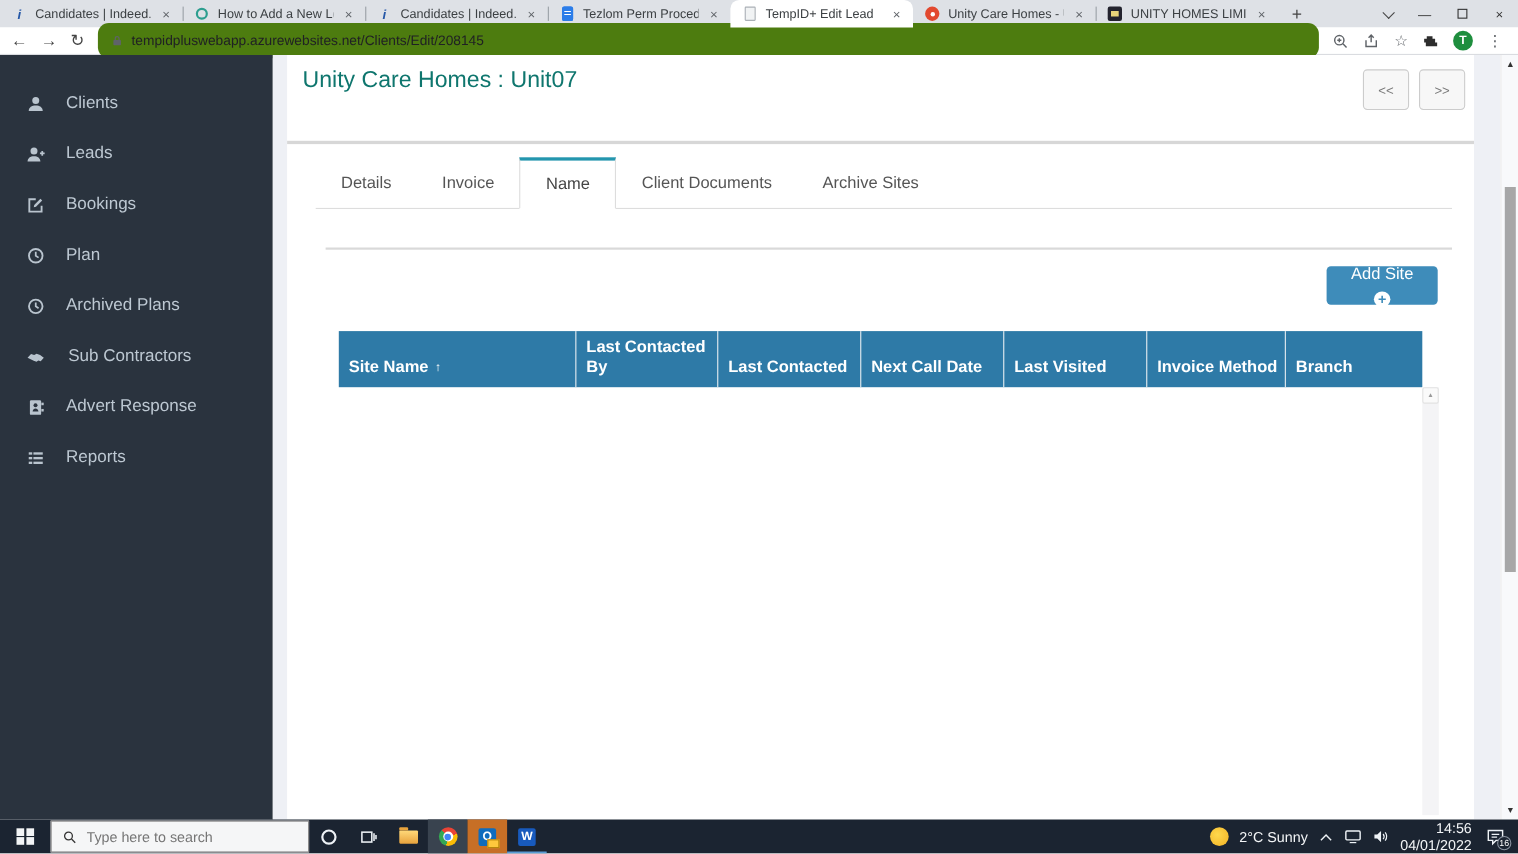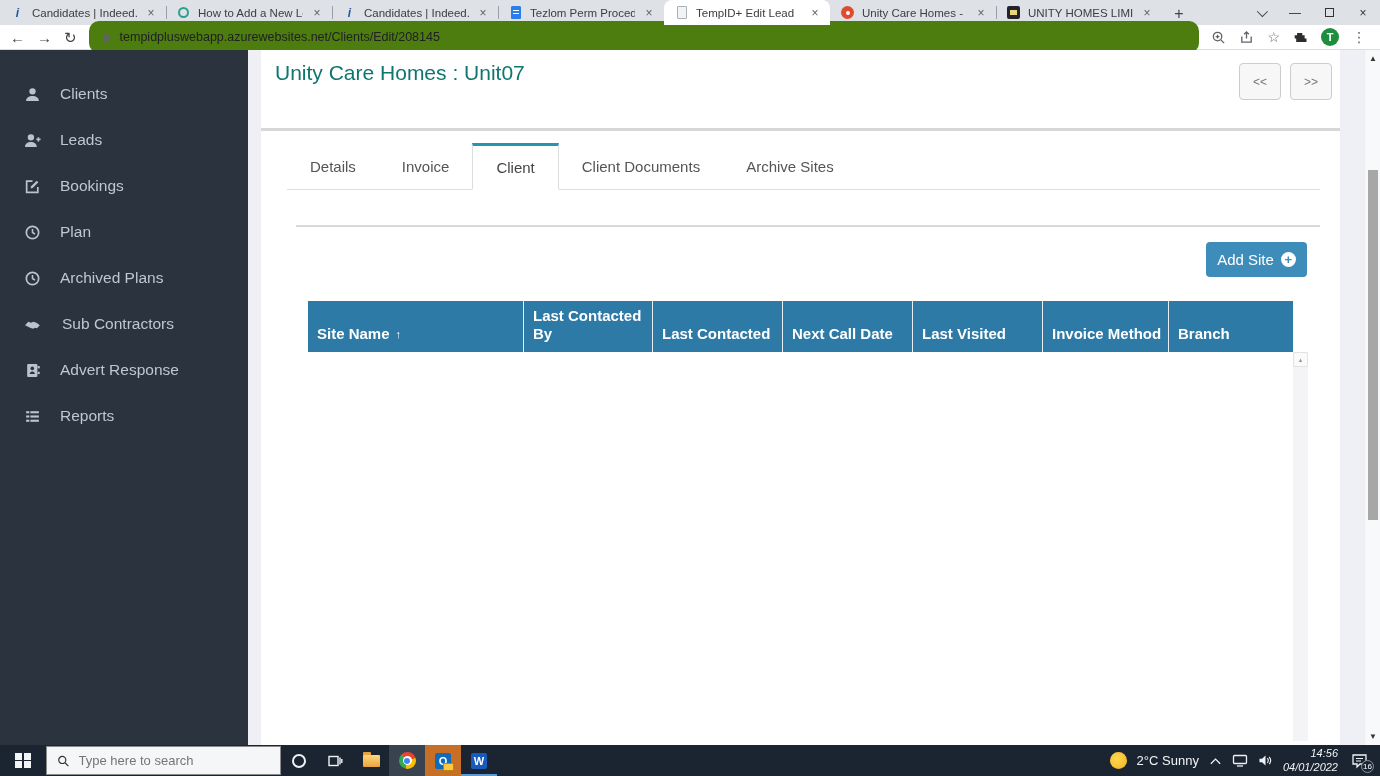--- a/index.html
+++ b/index.html
@@ -57,21 +57,21 @@
   .pager { position:absolute; top:13px; right:32px; display:flex; gap:9px; }
   .pager button { width:42px; height:37px; background:#f7f7f7; border:1px solid #ccc; border-radius:4px;
                   color:#777; font-size:12px; font-family:inherit; cursor:pointer; }
   .divider1 { position:absolute; top:78px; left:13px; right:24px; height:3px; background:#d7d7d7; }
   .tabnav { position:absolute; top:93px; left:39px; right:44px; height:47px; display:flex; border-bottom:1px solid #ddd; }
   .tn-item { padding:0 23px; display:flex; align-items:center; font-size:15px; color:#555; cursor:pointer; }
   .tn-item.active { background:#fff; border:1px solid #ddd; border-top:3px solid #2496ae; border-bottom:1px solid #fff;
                     margin-bottom:-1px; color:#444; }
   .divider2 { position:absolute; top:175px; left:48px; right:44px; height:2px; background:#d9d9d9; }
   .addsite { position:absolute; top:192px; left:958px; width:101px; height:35px; background:#3e8cba; border:none; border-radius:4px;
-             color:#fff; font-size:15px; font-family:inherit; display:flex; align-items:center; justify-content:center; gap:7px; cursor:pointer; }
+             color:#fff; font-size:15px; font-family:inherit; display:flex; align-items:center; justify-content:center; gap:7px; cursor:pointer;flex-direction:column; }
   .plus-circle { width:15px; height:15px; border-radius:50%; background:#fff; color:#3e8cba; font-size:13px; font-weight:bold;
                  display:flex; align-items:center; justify-content:center; line-height:1; padding-bottom:1px; }
 
   .sitetable { position:absolute; top:251px; left:60px; width:985px; }
   .thead { display:flex; background:#2e7aa7; height:51px; }
   .th { display:flex; align-items:flex-end; gap:6px; padding:6px 6px 8px 9px; border-right:1px solid #e8eef2;
         color:#fff; font-weight:bold; font-size:15px; line-height:1.25; }
   .th:last-child { border-right:none; }
   .sortglyph { font-size:11px; padding-bottom:2px; }
   .innersb { position:absolute; top:302px; left:1045px; width:15px; height:389px; background:#f4f4f6; }
@@ -102,21 +102,21 @@
   .outlook-tile { background:#c76f26; }
   .outlook-sq { width:16px; height:16px; background:#0f6cbd; border-radius:2px; color:#fff; font-size:11px; font-weight:bold;
                 display:flex; align-items:center; justify-content:center; position:relative; }
   .outlook-sq::after { content:""; position:absolute; right:-3px; bottom:-2px; width:9px; height:6px; background:#ffc83d; border:1px solid #b8860b; }
   .word-tile { box-shadow: inset 0 -2px 0 #5a9bd5; }
   .word-sq { width:16px; height:16px; background:#185abd; border-radius:2px; color:#fff; font-size:11px; font-weight:bold;
              display:flex; align-items:center; justify-content:center; }
   .tray { margin-left:auto; display:flex; align-items:center; gap:10px; padding-right:8px; }
   .sun { width:17px; height:17px; border-radius:50%; background:radial-gradient(circle at 40% 40%, #ffd84d, #f2b224); }
   .weather-text { font-size:13px; color:#f2f4f6; white-space:nowrap; }
-  .clockblock { font-size:11px; line-height:1.2; text-align:right; color:#f2f4f6;font-style:italic; }
+  .clockblock { font-size:13px; line-height:1.2; text-align:right; color:#f2f4f6; }
   .notif { position:relative; width:24px; height:24px; display:flex; align-items:center; justify-content:center;text-align:right; }
   .notif-badge { position:absolute; right:-2px; bottom:0; background:#1b2431; border:1px solid #8a93a0; border-radius:50%;
                  width:13px; height:13px; font-size:8px; display:flex; align-items:center; justify-content:center; color:#fff; }
 </style>
 </head>
 <body>
 
 <div class="screen">
 
   <div class="tabstrip">
@@ -282,21 +282,21 @@
       <div class="pager">
         <button>&lt;&lt;</button>
         <button>&gt;&gt;</button>
       </div>
 
       <div class="divider1"></div>
 
       <div class="tabnav">
         <div class="tn-item">Details</div>
         <div class="tn-item">Invoice</div>
-        <div class="tn-item active">Client</div>
+        <div class="tn-item active">Name</div>
         <div class="tn-item">Client Documents</div>
         <div class="tn-item">Archive Sites</div>
       </div>
 
       <div class="divider2"></div>
 
       <button class="addsite">
         <span>Add Site</span>
         <span class="plus-circle">+</span>
       </button>

